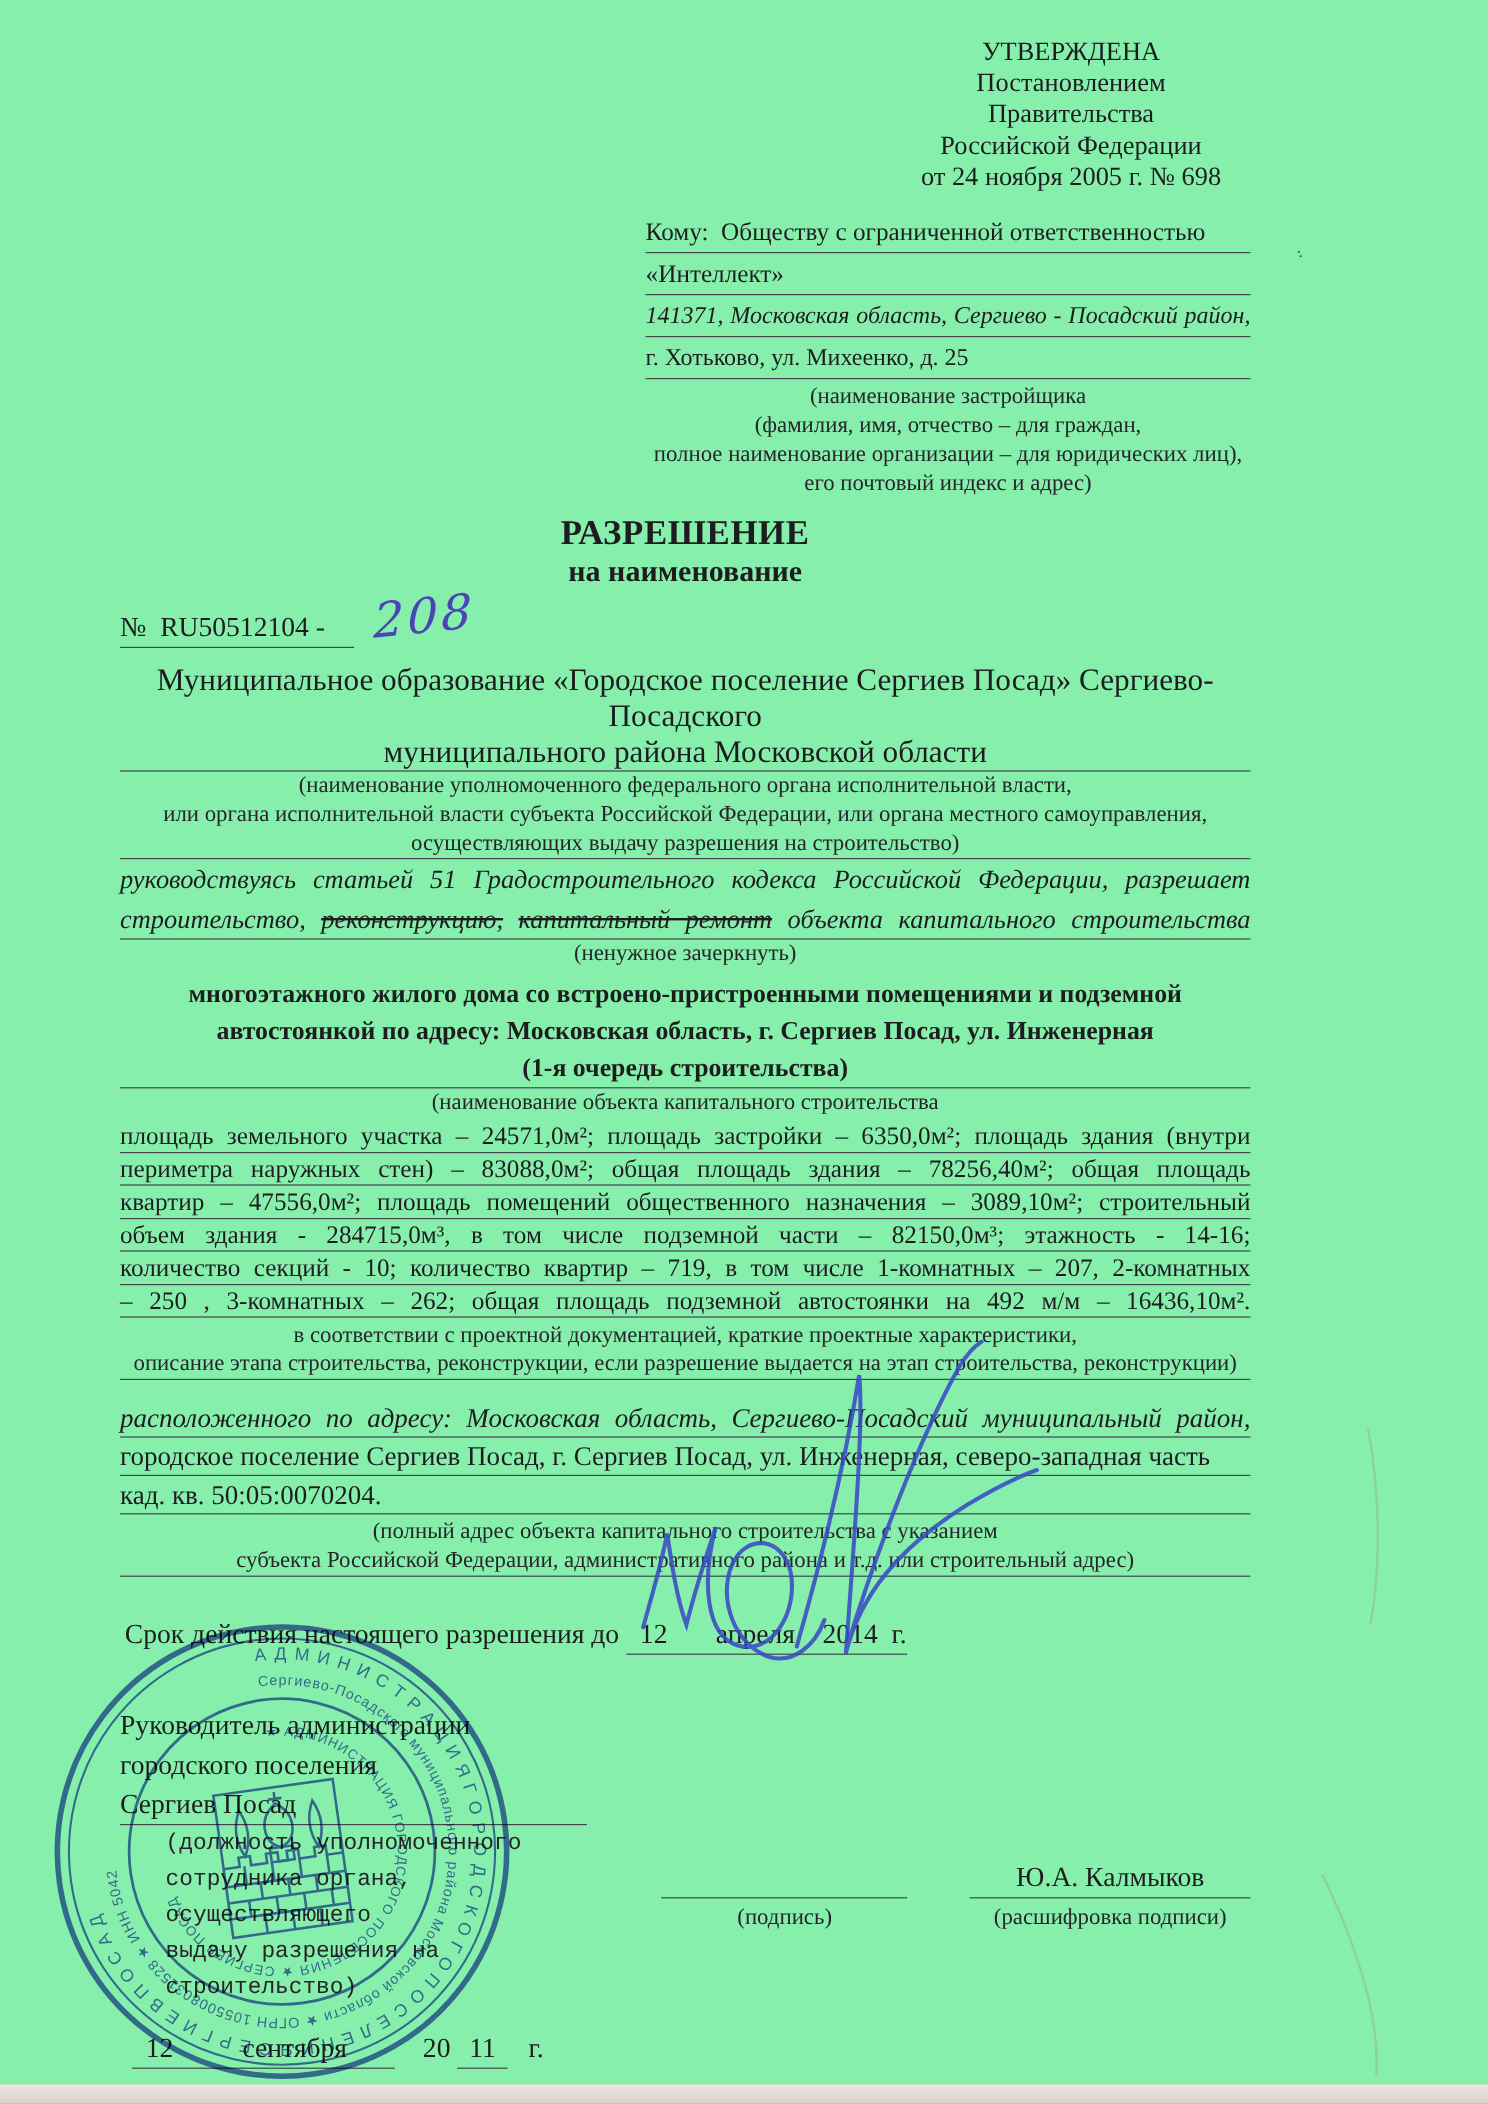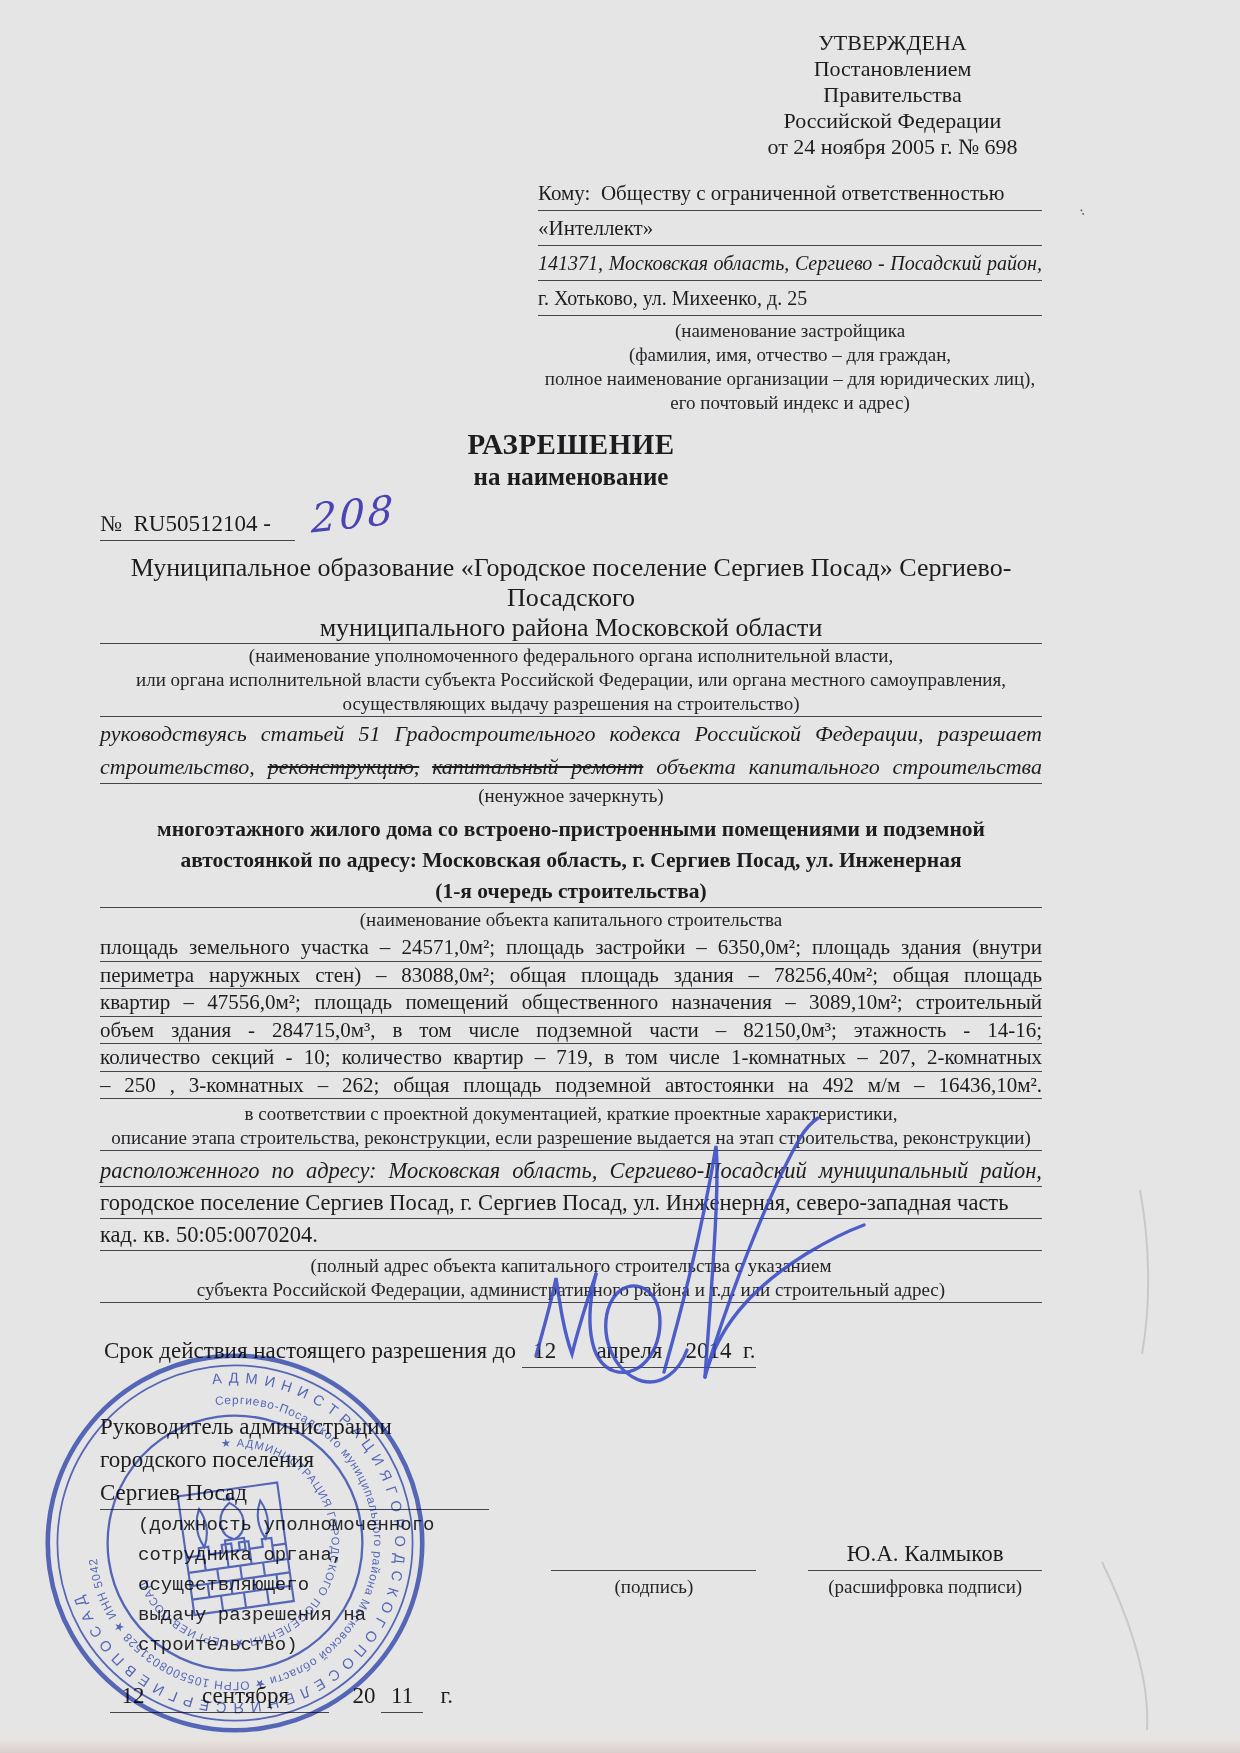--- a/index.html
+++ b/index.html
@@ -1,16 +1,16 @@
 <!DOCTYPE html>
 <html><head>
 <meta charset="utf-8">
 <style>
   html,body{margin:0;padding:0;background:#b9b4ae;}
-  .page{position:relative;width:1240px;height:1753px;background:#e5e5e5;
+  .page{position:relative;width:1240px;height:1753px;background:#86efac;
         font-family:"Liberation Serif",serif;color:#1d1d20;overflow:hidden;margin:0 auto;}
   .content{position:absolute;left:100px;top:0;width:942px;}
   .center{text-align:center;}
   .rule{border-top:1.6px solid #45454d;height:0;}
   .uline{border-bottom:1.7px solid #45454d;}
   .pre{white-space:pre;}
   .jst{text-align:justify;text-align-last:justify;font-style:italic;}
 
   .approval{margin:30px 0 0 645px;width:295px;text-align:center;font-size:22px;line-height:26px;}
   .komu{margin:18px 0 0 438px;width:504px;font-size:21px;}
@@ -129,21 +129,21 @@
       <div class="spec">периметра наружных стен) – 83088,0м²; общая площадь здания – 78256,40м²; общая площадь</div>
       <div class="spec">квартир – 47556,0м²; площадь помещений общественного назначения – 3089,10м²; строительный</div>
       <div class="spec">объем здания - 284715,0м³, в том числе подземной части – 82150,0м³; этажность - 14-16;</div>
       <div class="spec">количество секций - 10; количество квартир – 719, в том числе 1-комнатных – 207, 2-комнатных</div>
       <div class="spec">– 250 , 3-комнатных – 262; общая площадь подземной автостоянки на 492 м/м – 16436,10м².</div>
       <div class="hint" style="margin-top:3px">в соответствии с проектной документацией, краткие проектные характеристики,</div>
       <div class="hint">описание этапа строительства, реконструкции, если разрешение выдается на этап строительства, реконструкции)</div>
       <div class="rule"></div>
     </div>
 
-    <div style="margin-top:4px">
+    <div style="margin-top:16px">
       <div class="loc jst">расположенного по адресу:  Московская область, Сергиево-Посадский муниципальный район,</div>
       <div class="loc">городское поселение Сергиев Посад, г. Сергиев Посад, ул. Инженерная, северо-западная часть</div>
       <div class="loc">кад. кв. 50:05:0070204.</div>
       <div class="hint" style="margin-top:3px">(полный адрес объекта капитального строительства с указанием</div>
       <div class="hint">субъекта Российской Федерации, административного района и т.д. или строительный адрес)</div>
       <div class="rule"></div>
     </div>
 
     <div class="validity">
       <span>Срок действия настоящего разрешения  до</span>

